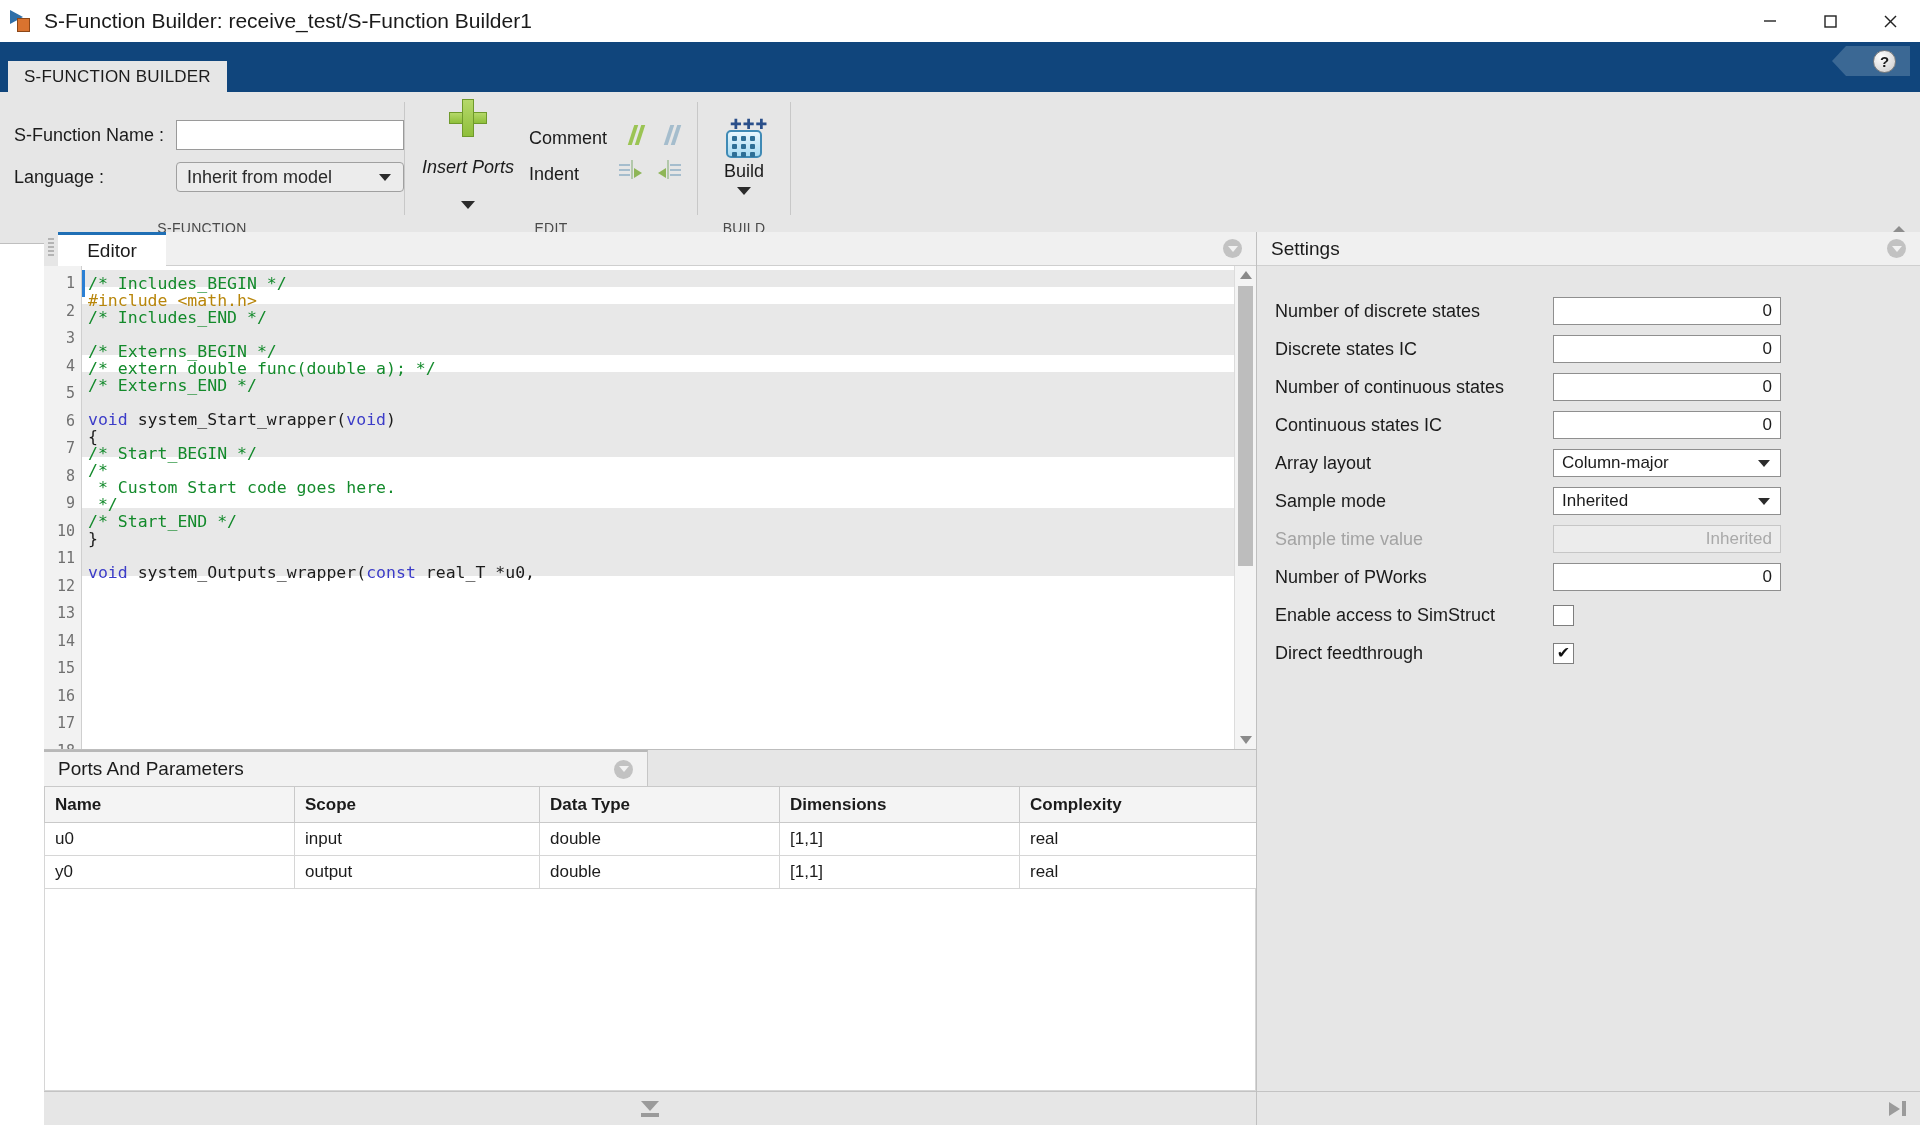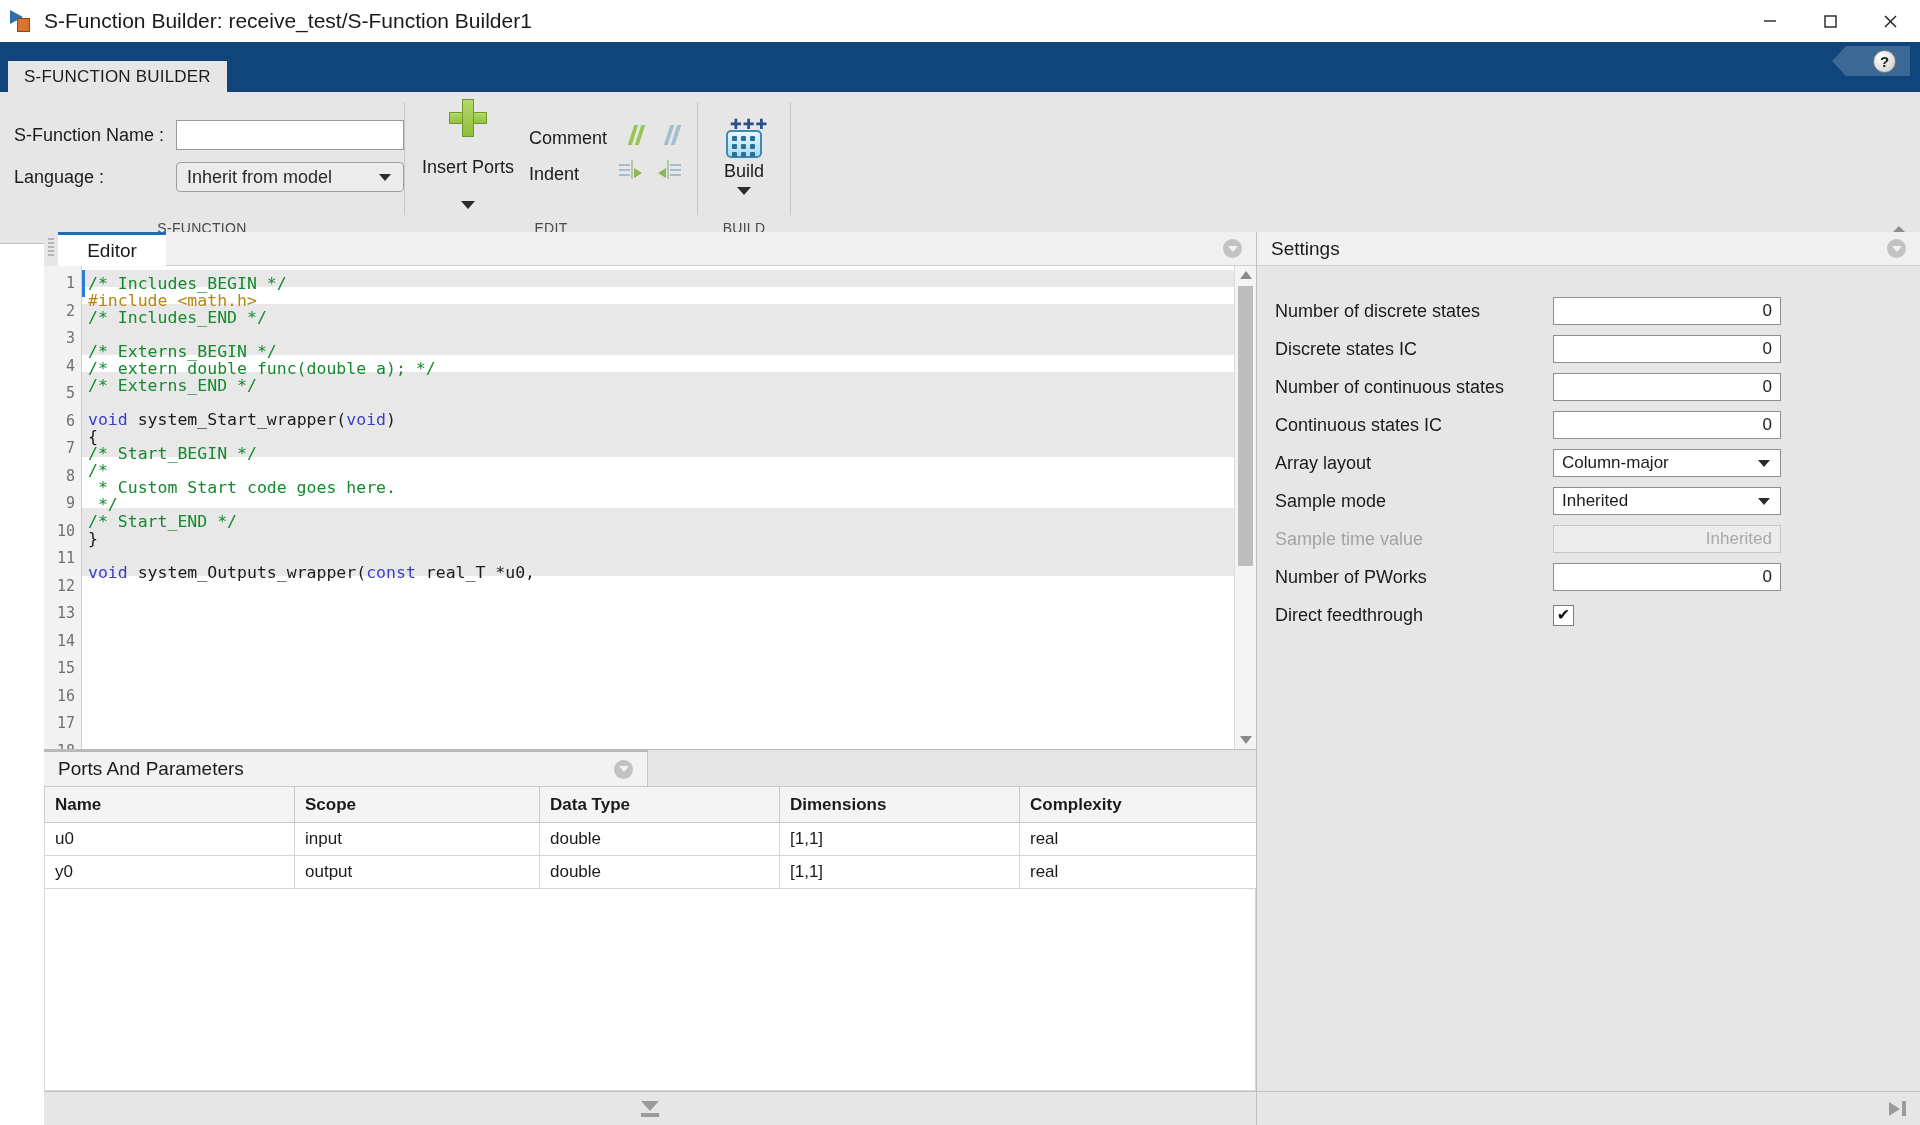--- a/index.html
+++ b/index.html
@@ -91,20 +91,21 @@
     width: 0; height: 0; border-left: 6px solid transparent; border-right: 6px solid transparent;
     border-top: 7px solid #2b2b2b;
   }
 
   
   #grp-edit { width: 292px; }
   #grp-edit .rgroup-body { align-items: center; padding-left: 8px; }
   #insert-ports {
     width: 110px; display: flex; flex-direction: column; align-items: center; gap: 20px;
     margin-top: -4px;
+    font-style: italic;
   }
   #insert-ports .lbl { font-size: 18px; color: #1b1b1b; }
   #insert-ports .dncaret {
     width: 0; height: 0; border-left: 7px solid transparent; border-right: 7px solid transparent;
     border-top: 8px solid #2b2b2b; margin-top: 3px;
   }
   .plus-icon { width: 38px; height: 38px; position: relative; }
   .plus-icon i {
     position: absolute; background: linear-gradient(#b5d86a, #8fbf3b);
     border: 1px solid #6f9a2b; display: block;
@@ -599,20 +600,24 @@
         </div>
         <div class="srow">
           <div class="slabel disabled">Sample time value</div>
           <div class="sfield disabled">Inherited</div>
         </div>
         <div class="srow">
           <div class="slabel">Number of PWorks</div>
           <div class="sfield">0</div>
         </div>
         <div class="srow">
+          <div class="slabel">Enable access to SimStruct</div>
+          <div class="scheck"></div>
+        </div>
+        <div class="srow">
           <div class="slabel">Direct feedthrough</div>
           <div class="scheck">✔</div>
         </div>
       </div>
     <div id="settings-footer">
       <span class="play-end">
         <span class="tri"></span>
           <span class="bar"></span>
       </span>
     </div>

